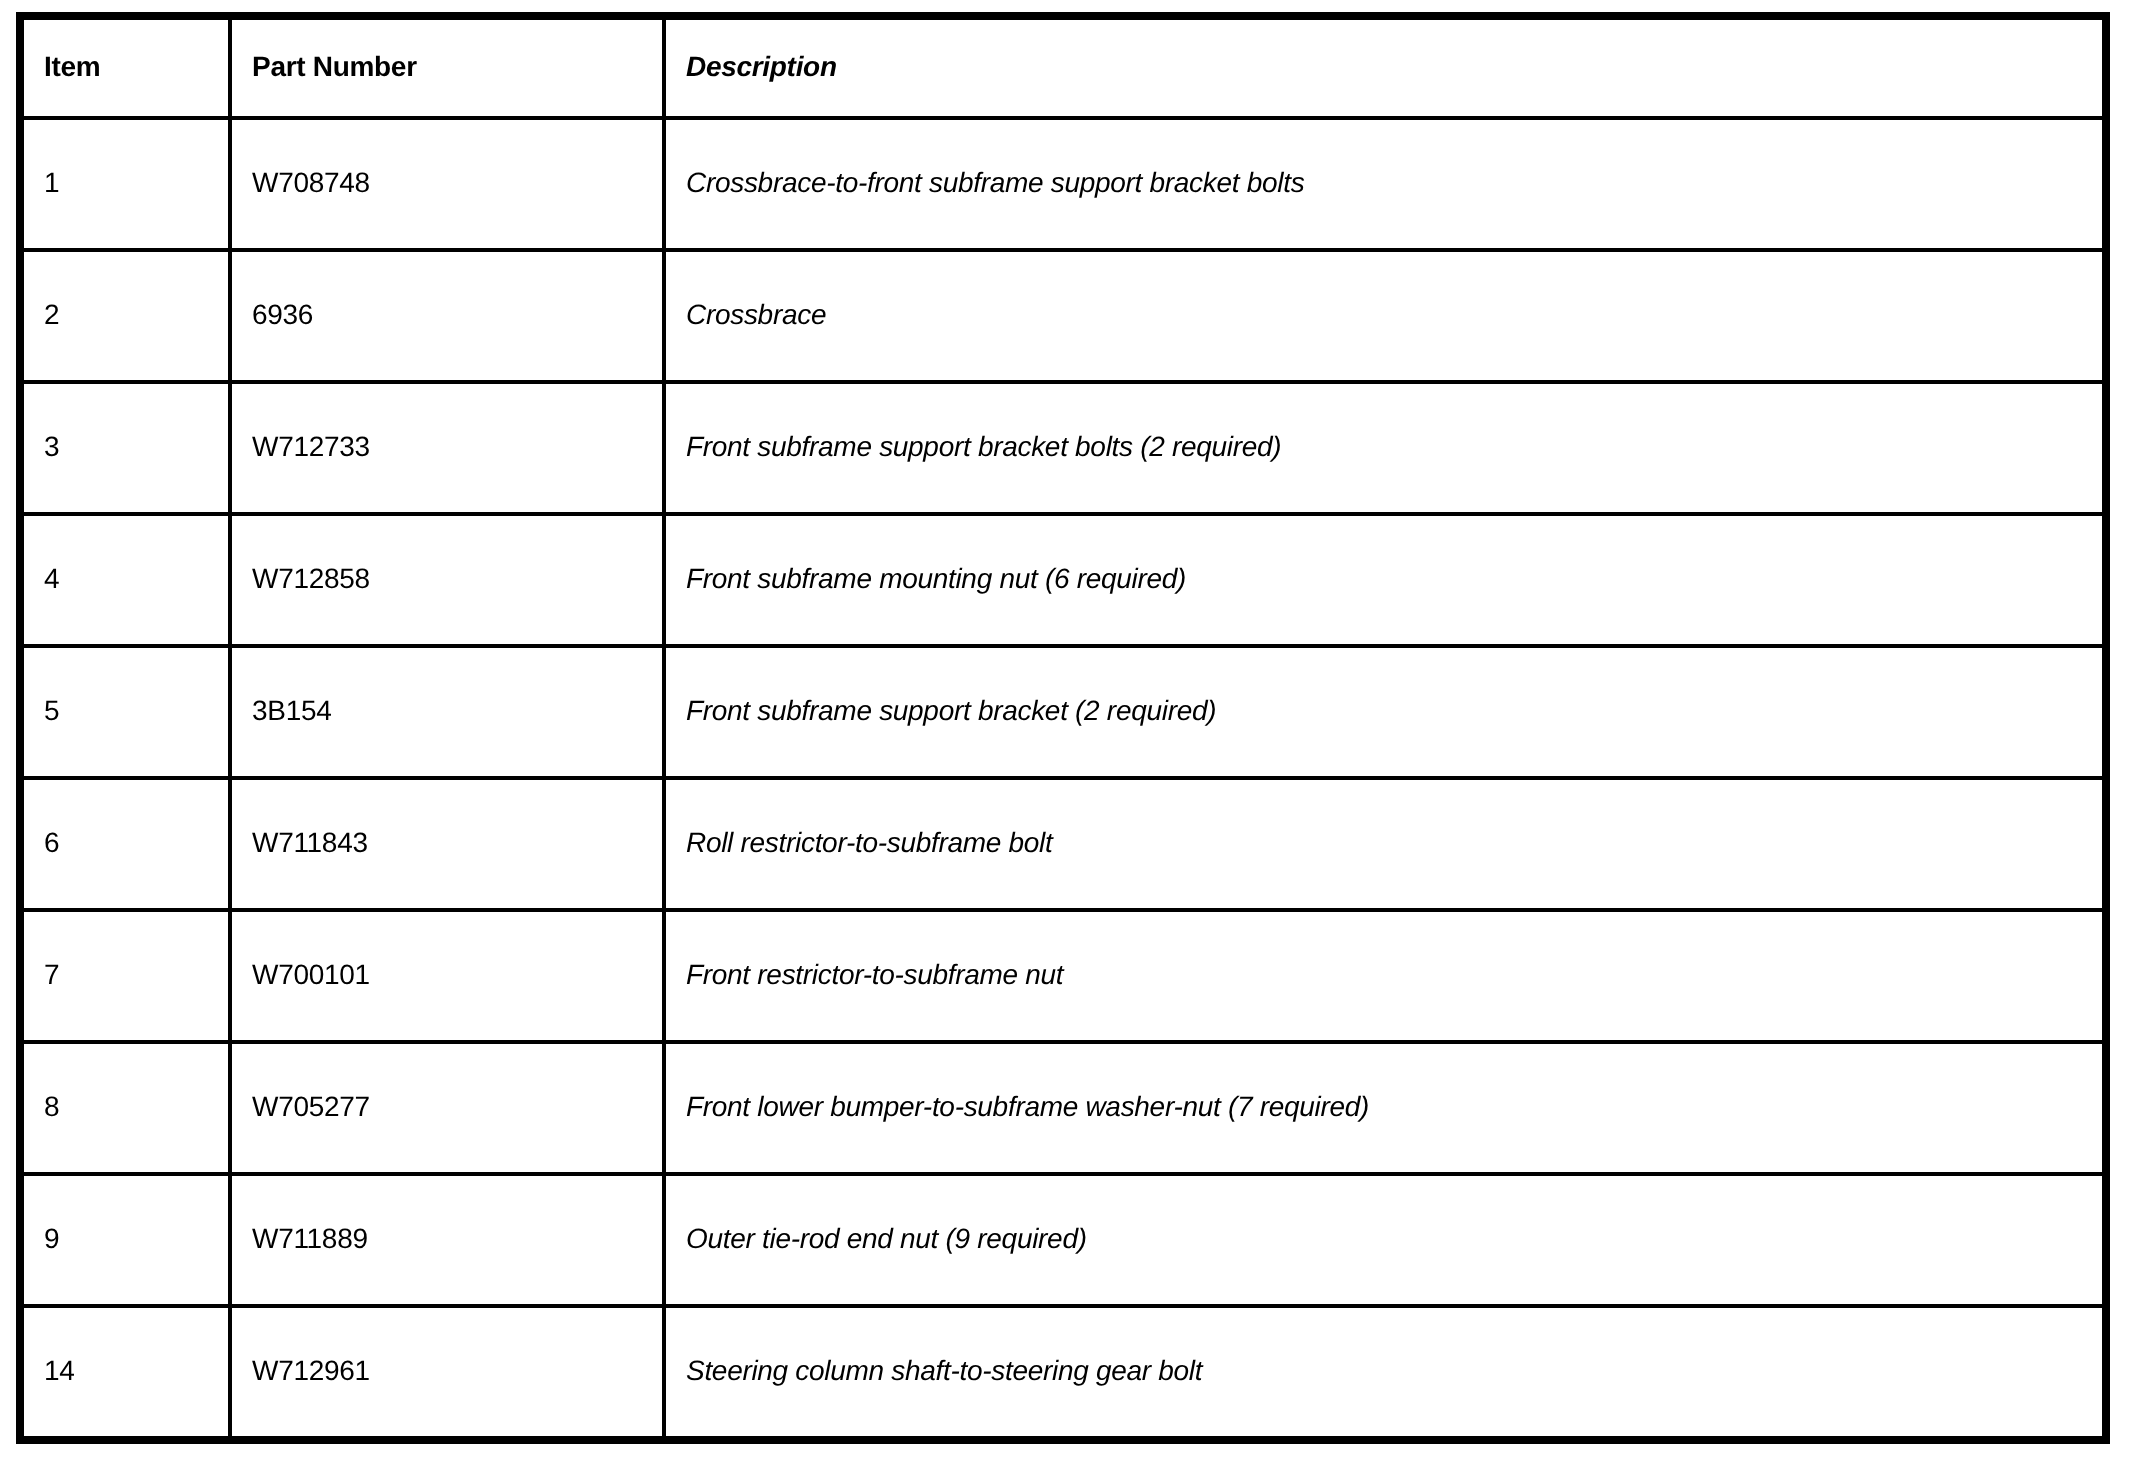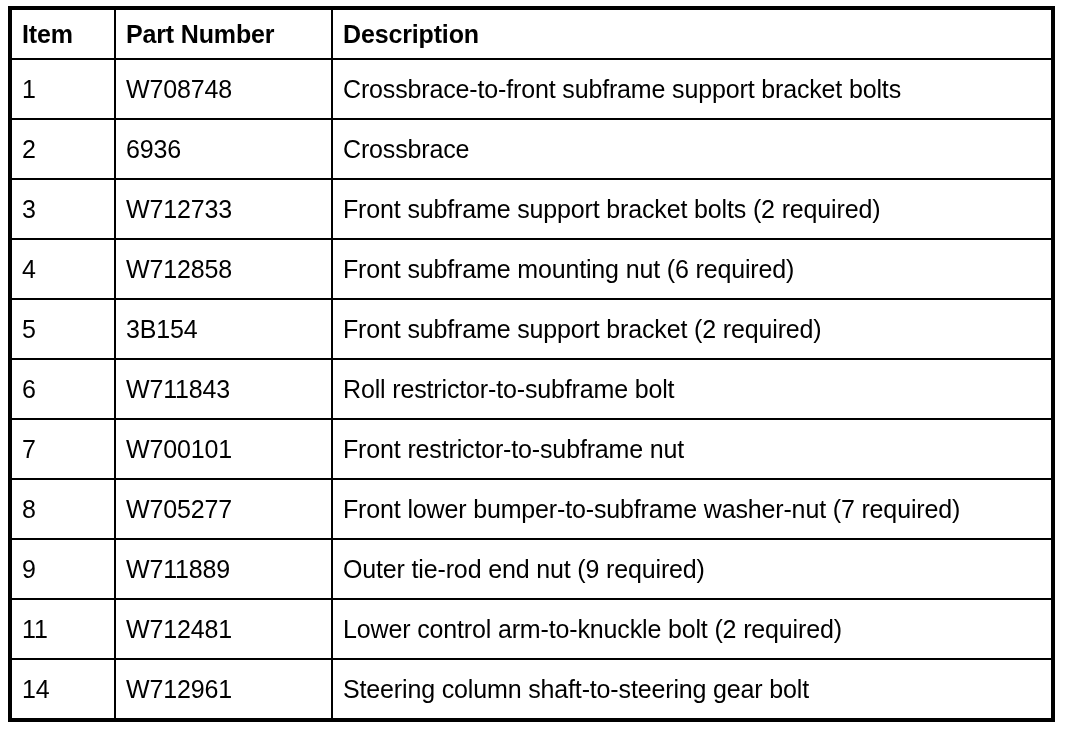--- a/index.html
+++ b/index.html
@@ -29,37 +29,37 @@
     border-collapse: collapse;
     border: 4px solid #000000;
     background: #ffffff;
     table-layout: fixed;
   }
   .parts-table th,
   .parts-table td {
     border: 2px solid #000000;
     padding: 0 10px;
     height: 47.7px;
-    font-size: 25px;
+    font-size: 14px;
     line-height: 1.2;
     text-align: left;
     vertical-align: middle;
     white-space: nowrap;
     overflow: hidden;
     letter-spacing: -0.15px;
   }
   .parts-table th {
     font-weight: bold;
   }
   .parts-table td {
     font-weight: normal;
   }
   .col-item   { width: 82px; }
   .col-part   { width: 195px; }
-  .col-desc   { width: auto; }
+  .col-desc   { width: auto; font-style: italic; }
 </style>
 </head>
 <body>
 
 <div class="page">
   <table class="parts-table">
     <thead>
       <tr>
         <th class="col-item">Item</th>
         <th class="col-part">Part Number</th>
@@ -106,24 +106,19 @@
         <td class="col-item">8</td>
         <td class="col-part">W705277</td>
         <td class="col-desc">Front lower bumper-to-subframe washer-nut (7 required)</td>
       </tr>
       <tr>
         <td class="col-item">9</td>
         <td class="col-part">W711889</td>
         <td class="col-desc">Outer tie-rod end nut (9 required)</td>
       </tr>
       <tr>
-        <td class="col-item">11</td>
-        <td class="col-part">W712481</td>
-        <td class="col-desc">Lower control arm-to-knuckle bolt (2 required)</td>
-      </tr>
-      <tr>
         <td class="col-item">14</td>
         <td class="col-part">W712961</td>
         <td class="col-desc">Steering column shaft-to-steering gear bolt</td>
       </tr>
     </tbody>
   </table>
 </div>
 
 </body></html>

